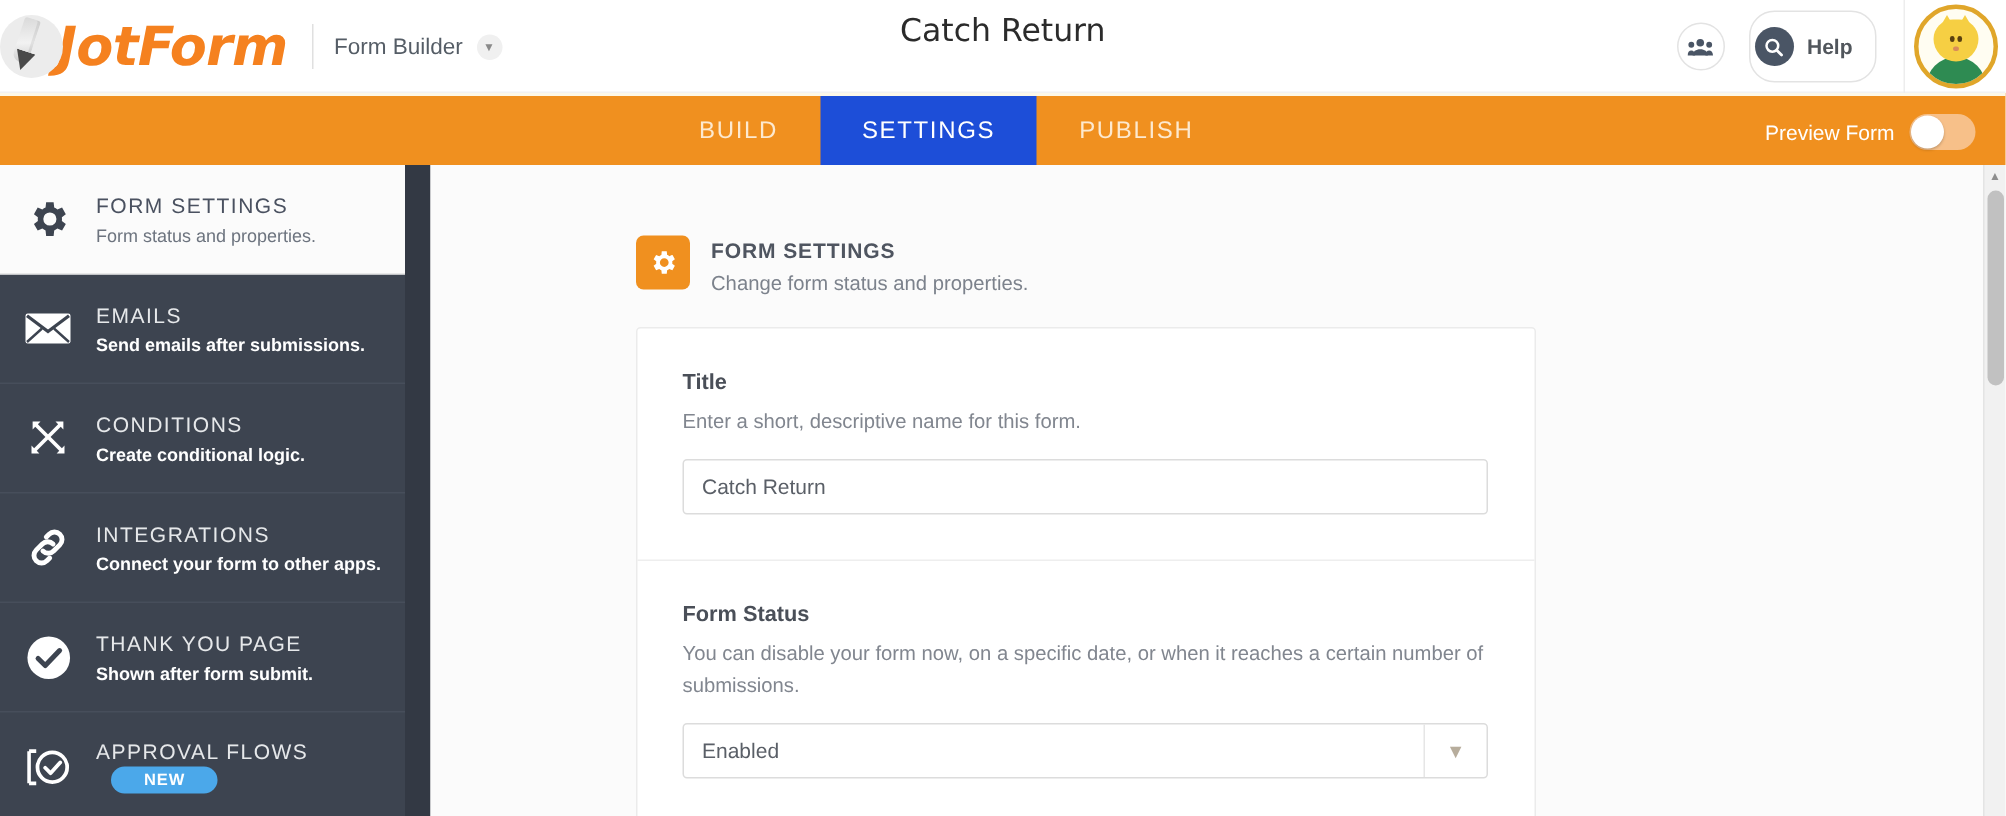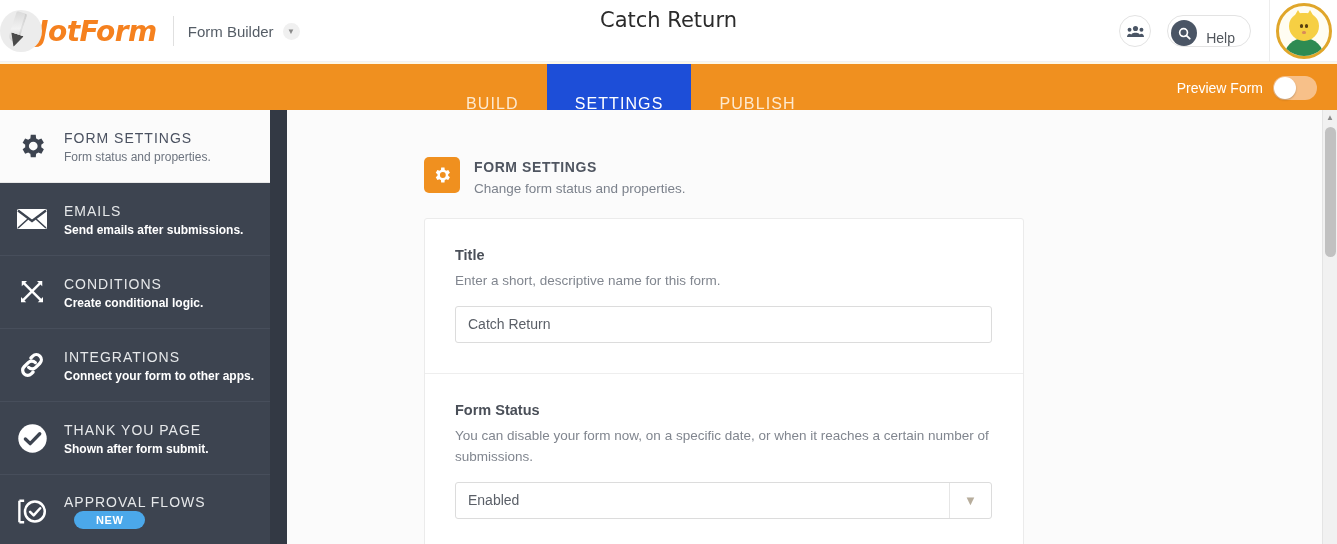--- a/index.html
+++ b/index.html
@@ -40,21 +40,21 @@
   .logo-mark:before{
     content:"";
     position:absolute; left:9px; top:24px;
     width:13px; height:13px;
     background:#4a4a4a;
     transform: rotate(18deg);
     clip-path: polygon(50% 100%, 0 0, 100% 0);
     z-index:2;
   }
   .logo-text {
-    font-size: 28px; font-weight: bold; font-style: italic;
+    font-size: 36px; font-weight: bold; font-style: italic;
     color: #f5811f; letter-spacing: -0.5px;
     margin-left: -4px;
     font-family: "DejaVu Sans", sans-serif;
     text-align: right;
   }
   .logo-sep {
     width: 1px; height: 30px; background: #e0e0e0;
     margin: 0 14px 0 16px;
   }
   .builder-label {
@@ -84,23 +84,23 @@
     position: absolute; right: 0; top: 0; height: 62px;
     display: flex; align-items: center;
   }
   .icon-circle-btn {
     width: 32px; height: 32px; border-radius: 50%;
     border: 1px solid #e3e3e3; background:#fff;
     display:flex; align-items:center; justify-content:center;
     cursor: pointer;
   }
   .help-btn {
-    height: 32px; border-radius: 17px; border: 1px solid #e3e3e3;
-    background:#fff; display:flex; align-items:flex-end;
-    padding: 0 15px 0 3px; margin-left: 16px; cursor:pointer;
+    height: 48px; border-radius: 17px; border: 1px solid #e3e3e3;
+    background:#fff; display:flex; align-items:center;
+    padding: 0 15px 0 3px; margin-left: 16px; cursor:pointer;font-weight:bold;
   }
   .help-circle {
     width: 26px; height: 26px; border-radius: 50%;
     background: #4a5565; display:flex; align-items:center; justify-content:center;
     margin-right: 9px;
   }
   .help-label { font-size: 14px; color: #51565c; }
   .header-divider {
     width:1px; height:62px; background:#ededed; margin-left:18px;
   }
@@ -138,21 +138,21 @@
   }
 
   
   .navbar {
     position:absolute; left:0; top:62px; width:1337px; height:48px;
     background: #f0901f;
     border-top: 2px solid #fdf8e8;
   }
   .nav-tabs { position:absolute; left:438px; top:0; display:flex; height:48px; }
   .nav-tab {
-    padding: 16px 28px; height:48px; line-height:48px;
+    padding: 0 28px; height:48px; line-height:48px;
     color:#fde9cf; font-size:16px; letter-spacing:1.1px;
     cursor:pointer; font-family:"Liberation Sans", sans-serif;
   }
   .nav-tab.active { background:#1d4ed8; color:#ffffff; }
   .preview-wrap {
     position:absolute; right:20px; top:0; height:48px;
     display:flex; align-items:center; cursor:pointer;
   }
   .preview-label { color:#fff; font-size:14px; margin-right:10px; }
   .toggle {

